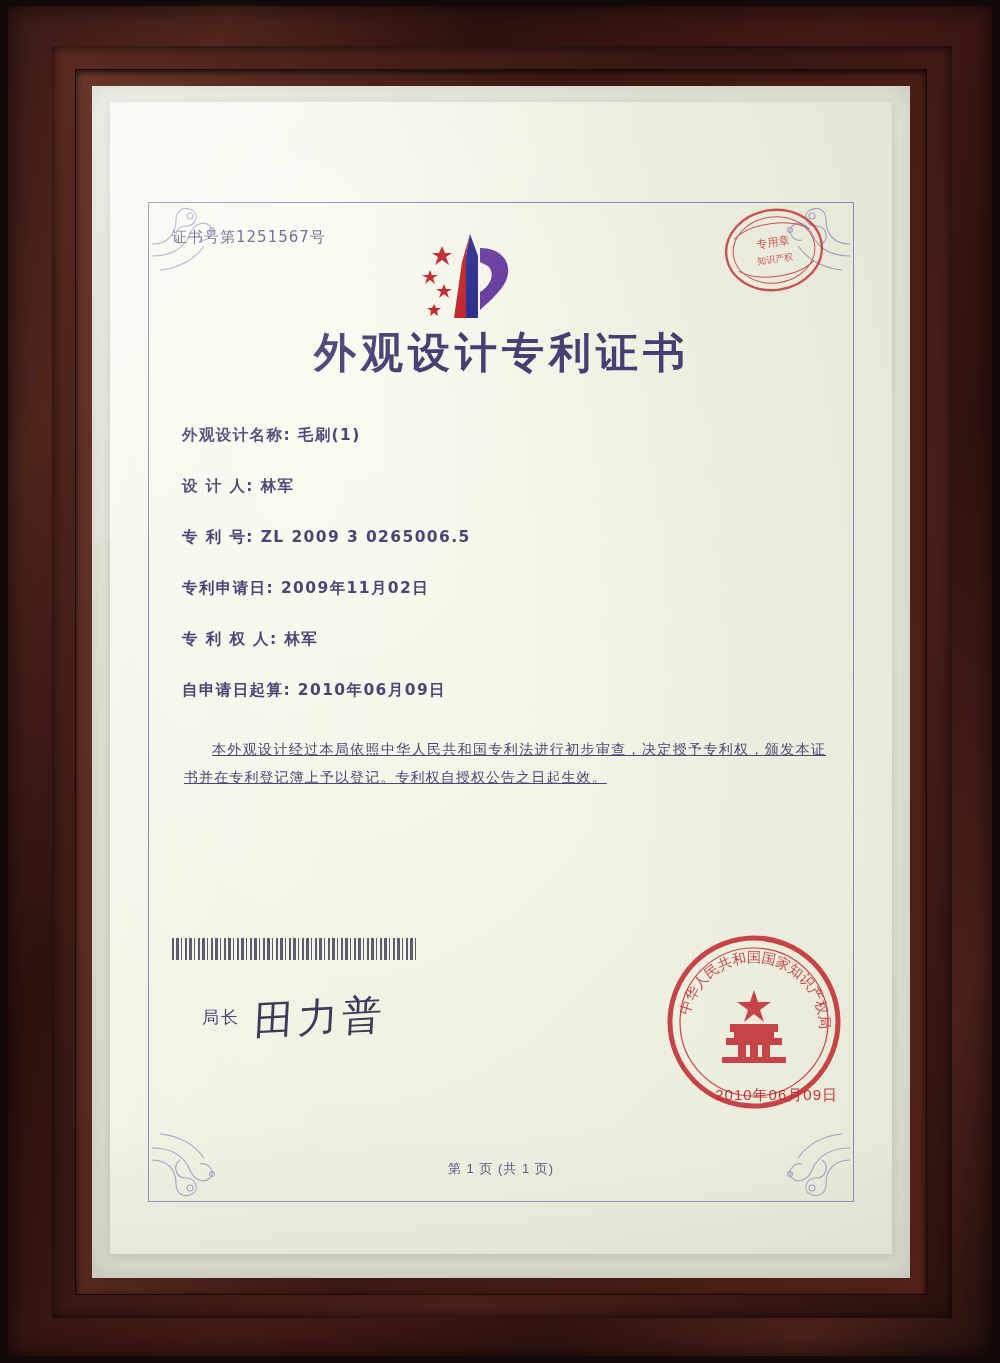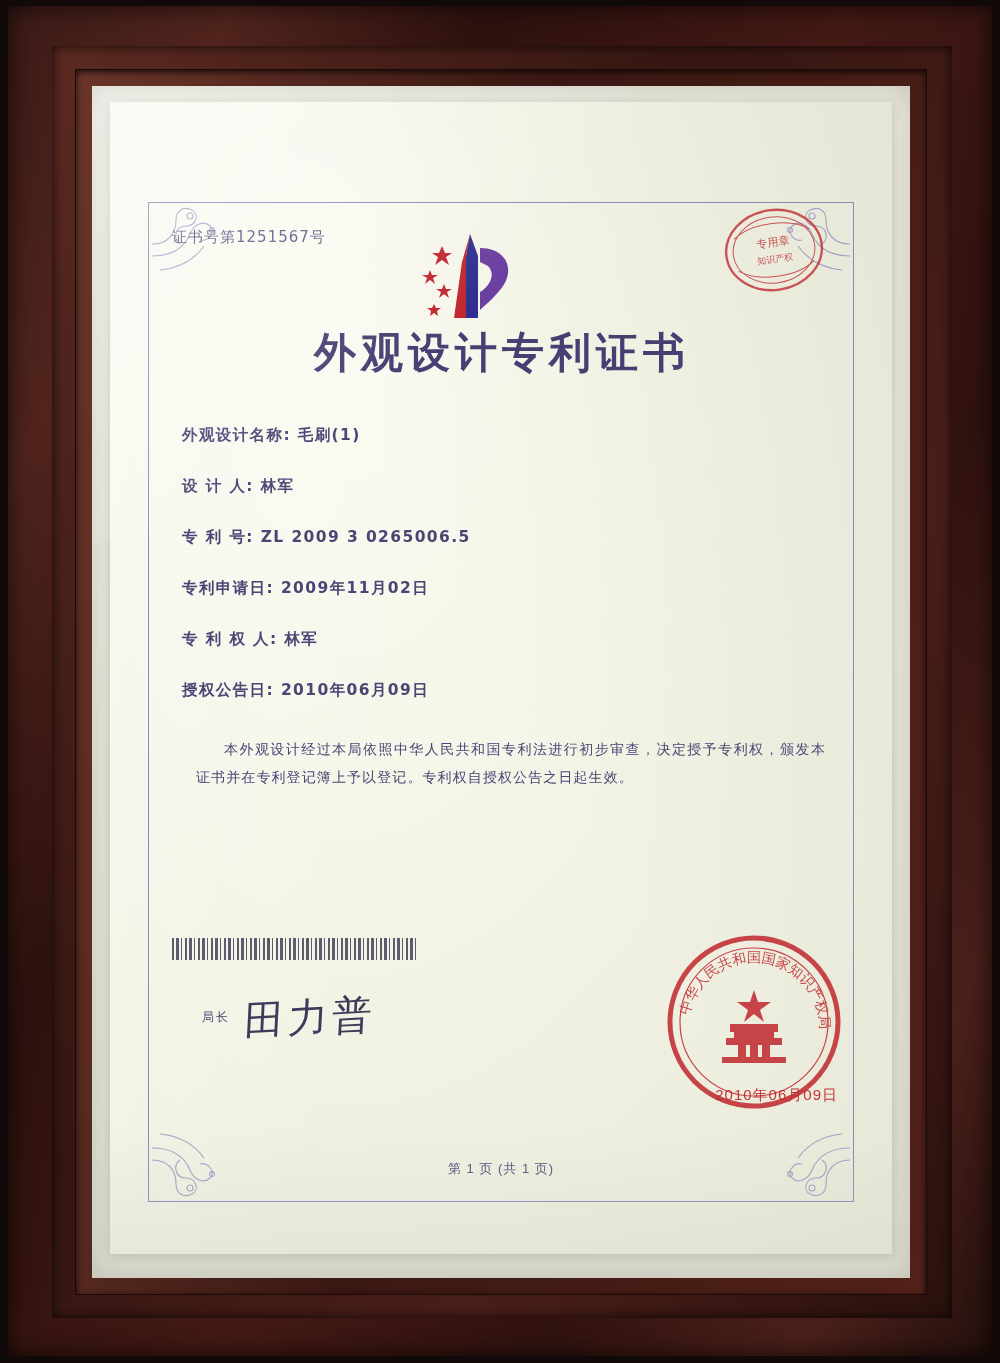--- a/index.html
+++ b/index.html
@@ -152,21 +152,21 @@
   .field.tight { margin-bottom: 28px; }
 
   .paragraphs {
     margin: 34px 6px 0 8px;
     font-size: 14px;
     line-height: 2.0;
     letter-spacing: 1.1px;
     color: #4b4576;
     text-align: justify;
   }
-  .paragraphs p { margin: 0 0 2px 16px; text-indent: 2em; }
+  .paragraphs p { margin: 0 0 2px 4px; text-indent: 2em; text-decoration: underline; }
 
   
   .barcode {
     position: absolute;
     left: 62px; top: 836px;
     width: 246px; height: 22px;
     background: repeating-linear-gradient(90deg,
       #3a3550 0px, #3a3550 2px, transparent 2px, transparent 4px,
       #3a3550 4px, #3a3550 7px, transparent 7px, transparent 9px,
       #3a3550 9px, #3a3550 10px, transparent 10px, transparent 13px);
@@ -175,21 +175,21 @@
 
   
   .sign-row {
     position: absolute;
     left: 92px; top: 888px;
     display: flex;
     align-items: center;
     gap: 14px;
   }
   .sign-label {
-    font-size: 12px;
+    font-size: 17px;
     letter-spacing: 2px;
     color: #4b4576;
   }
   .signature {
     font-family: "DejaVu Serif", "Liberation Serif", serif;
     font-size: 40px;
     color: #2f2b4e;
     transform: rotate(-3deg) skewX(-6deg);
     letter-spacing: 4px;
     opacity: 0.92;
@@ -323,21 +323,21 @@
           </svg>
         </div>
 
         <div class="cert-title">外观设计专利证书</div>
 
         <div class="field">外观设计名称: 毛刷(1)</div>
         <div class="field">设  计  人: 林军</div>
         <div class="field">专  利  号: ZL 2009 3 0265006.5</div>
         <div class="field">专利申请日: 2009年11月02日</div>
         <div class="field">专 利 权 人: 林军</div>
-        <div class="field tight">授权公告日: 2010年06月09日</div>
+        <div class="field tight">自申请日起算: 2010年06月09日</div>
 
         <div class="paragraphs">
           <p>本外观设计经过本局依照中华人民共和国专利法进行初步审查，决定授予专利权，颁发本证书并在专利登记簿上予以登记。专利权自授权公告之日起生效。</p>
         </div>
       </div>
 
       <div class="barcode"></div>
 
       <div class="sign-row">
         <span class="sign-label">局长</span>

